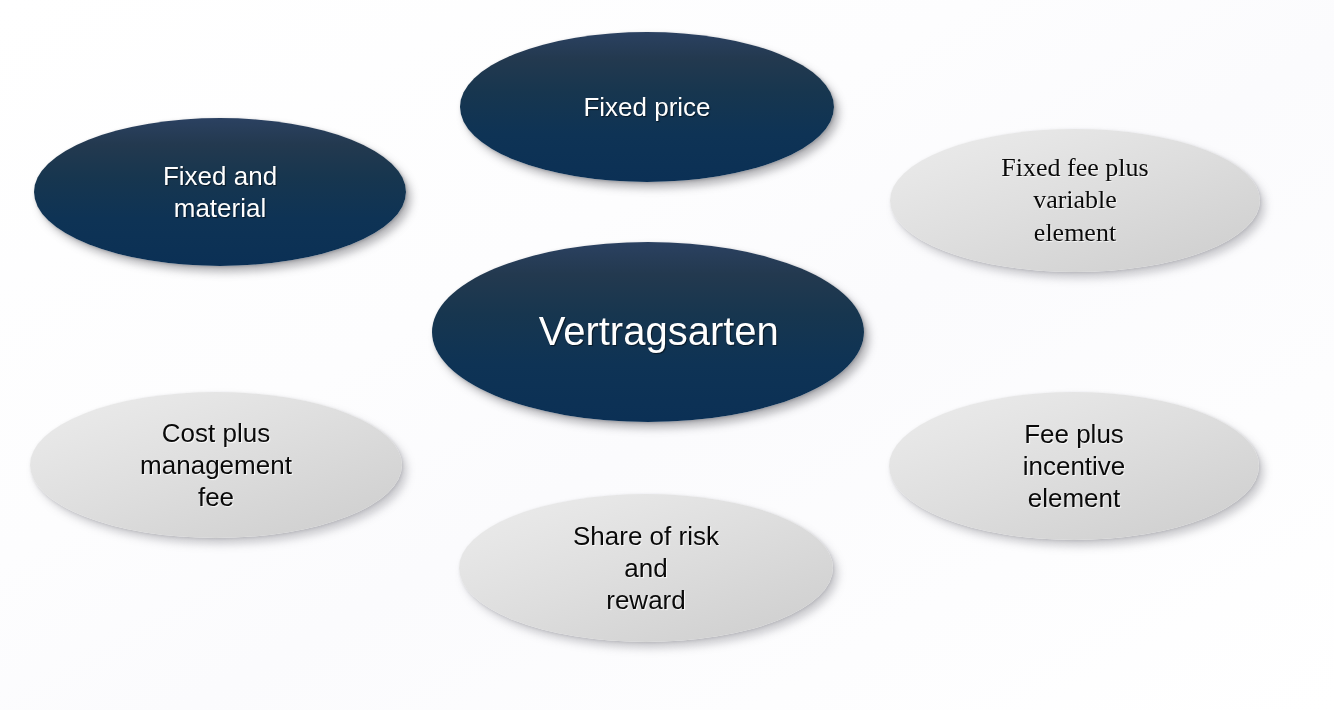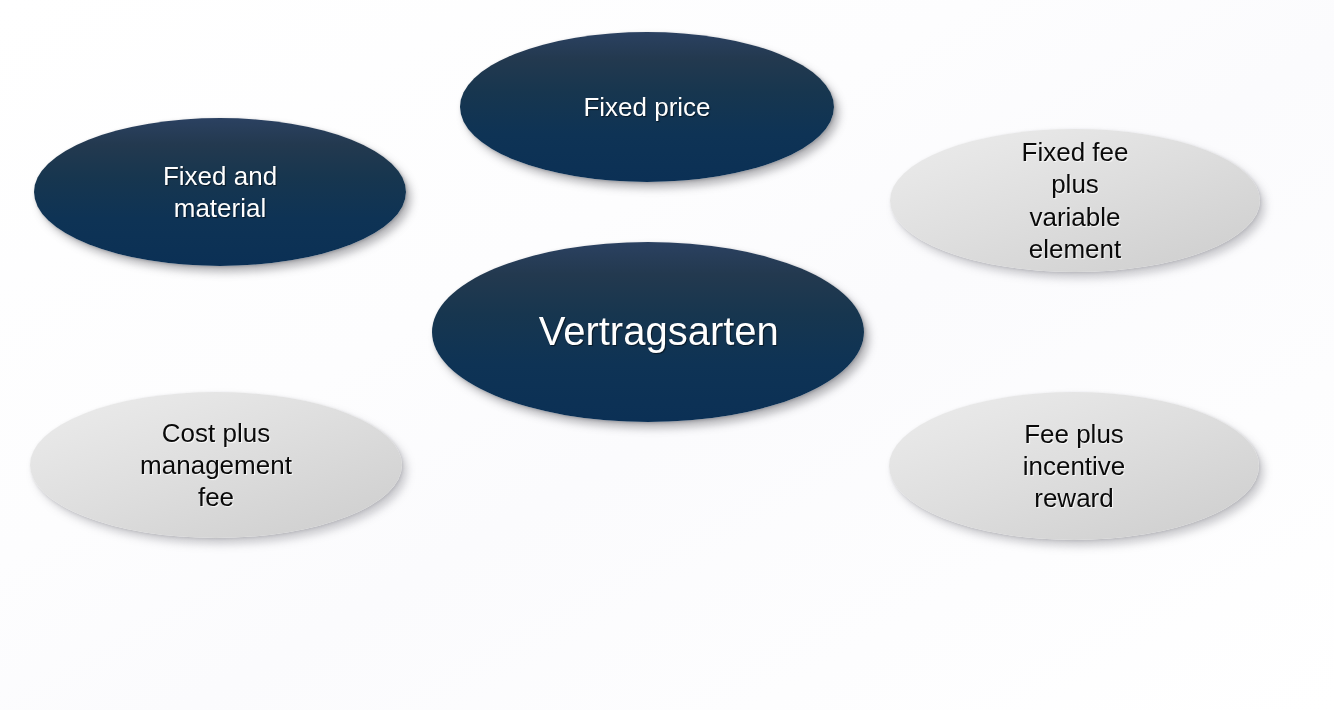--- a/index.html
+++ b/index.html
@@ -77,20 +77,21 @@
     left: 460px;  top: 32px;   width: 374px;  height: 150px;
     font-size: 26px;
   }
   #node-time-material {
     left: 34px;   top: 118px;  width: 372px;  height: 148px;
     font-size: 26px;
   }
   #node-fixed-fee {
     left: 890px;  top: 129px;  width: 370px;  height: 143px;
     font-size: 26px;
+    font-family: Liberation Serif, serif;
   }
   #node-cost-plus {
     left: 30px;   top: 392px;  width: 372px;  height: 146px;
     font-size: 26px;
   }
   #node-fee-incentive {
     left: 889px;  top: 392px;  width: 370px;  height: 148px;
     font-size: 26px;
   }
   #node-share-risk {
@@ -121,17 +122,21 @@
     <span class="label">Vertragsarten</span>
   </div>
 
   <div class="node light" id="node-cost-plus">
     <span class="label">Cost plus
 management fee</span>
   </div>
 
   <div class="node light" id="node-fee-incentive">
     <span class="label">Fee plus
-incentive reward</span>
+incentive element</span>
   </div>
 
+  <div class="node light" id="node-share-risk">
+    <span class="label">Share of risk and
+reward</span>
+  </div>
 
 </div>
 
 </body></html>

